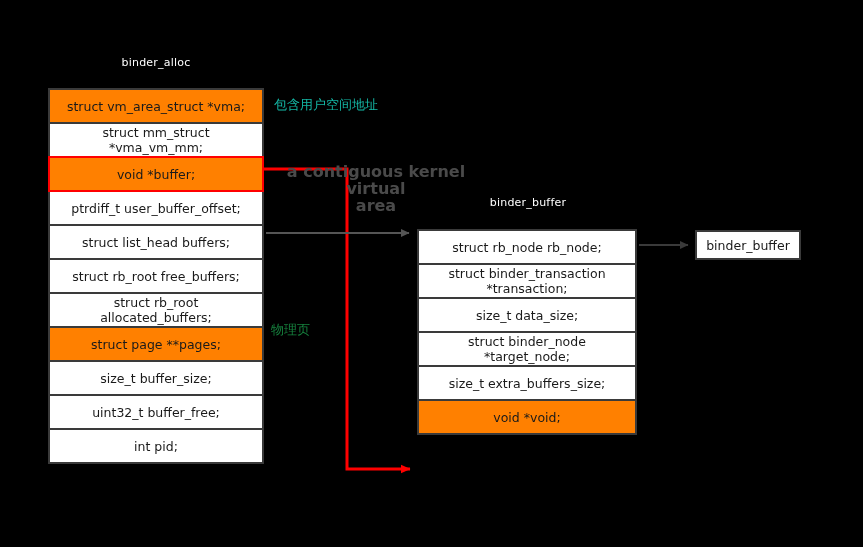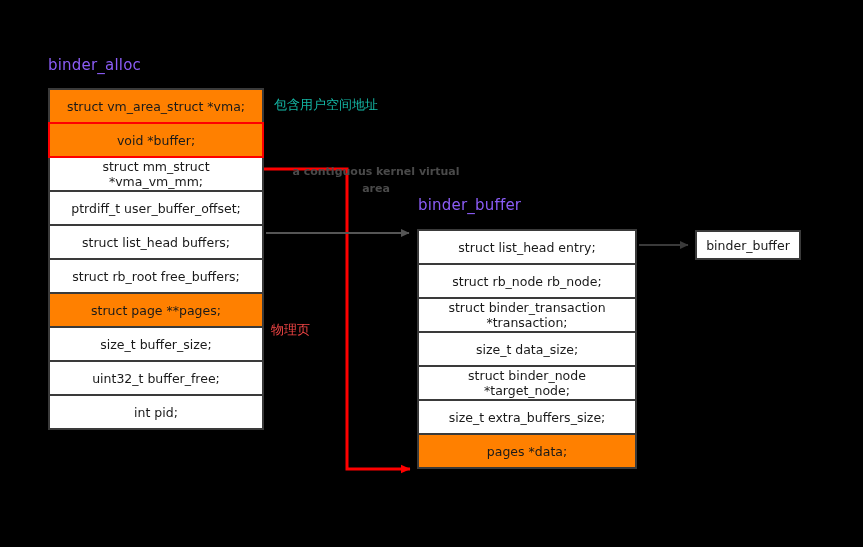--- a/index.html
+++ b/index.html
@@ -17,25 +17,25 @@
   #canvas {
     position: absolute;
     left: 0; top: 0;
     width: 863px;
     height: 547px;
   }
 
   
   .struct-title {
     position: absolute;
-    color: #8b5cf6;
-    font-size: 15px;
+    color: #ffffff;
+    font-size: 11px;
     letter-spacing: 0.2px;
     white-space: nowrap;
-    text-align: left;
+    text-align: center;
   }
   #title-binder-alloc  { left: 48px;  top: 56px; width: 216px; }
   #title-binder-buffer { left: 418px; top: 196px; width: 220px; }
 
   
   .struct-table {
     position: absolute;
     box-sizing: border-box;
     display: flex;
     flex-direction: column;
@@ -97,30 +97,30 @@
     white-space: pre-line;
   }
   #anno-user-space {
     left: 274px; top: 96px;
     font-size: 13px;
     color: #14b8a6;
   }
   #anno-kernel-virtual {
     left: 276px; top: 163px;
     width: 200px;
-    font-size: 11px;
+    font-size: 16px;
     font-weight: bold;
     color: #4a4a4a;
     text-align: center;
     line-height: 17px;
   }
   #anno-physical-page {
     left: 271px; top: 321px;
     font-size: 13px;
-    color: #ef4444;
+    color: #15803d;
   }
 
   
   #links {
     position: absolute;
     left: 0; top: 0;
     width: 863px;
     height: 547px;
     pointer-events: none;
   }
@@ -153,44 +153,45 @@
 
     <g>
       <path d="M639,245 L688,245" fill="none" stroke="#3a3a3a" stroke-width="2" marker-end="url(#arrow-dark)"></path>
     </g>
   </svg>
 
   <div class="struct-title" id="title-binder-alloc">binder_alloc</div>
 
   <div class="struct-table" id="table-binder-alloc">
     <div class="row orange">struct vm_area_struct *vma;</div>
-    <div class="row orange redborder">void *buffer;</div>
     <div class="row">struct mm_struct
 *vma_vm_mm;</div>
+    <div class="row orange redborder">void *buffer;</div>
     <div class="row">ptrdiff_t user_buffer_offset;</div>
     <div class="row">struct list_head buffers;</div>
     <div class="row">struct rb_root free_buffers;</div>
+    <div class="row">struct rb_root
+allocated_buffers;</div>
     <div class="row orange">struct page **pages;</div>
     <div class="row">size_t buffer_size;</div>
     <div class="row">uint32_t buffer_free;</div>
     <div class="row">int pid;</div>
   </div>
 
   <div class="struct-title" id="title-binder-buffer">binder_buffer</div>
 
   <div class="struct-table" id="table-binder-buffer">
-    <div class="row">struct list_head entry;</div>
     <div class="row">struct rb_node rb_node;</div>
     <div class="row">struct binder_transaction
 *transaction;</div>
     <div class="row">size_t data_size;</div>
     <div class="row">struct binder_node
 *target_node;</div>
     <div class="row">size_t extra_buffers_size;</div>
-    <div class="row orange">pages *data;</div>
+    <div class="row orange">void *void;</div>
   </div>
 
   <div id="box-binder-buffer-ref">binder_buffer</div>
 
   <div class="annotation" id="anno-user-space">包含用户空间地址</div>
 
   <div class="annotation" id="anno-kernel-virtual">a contiguous kernel virtual
 area</div>
 
   <div class="annotation" id="anno-physical-page">物理页</div>

